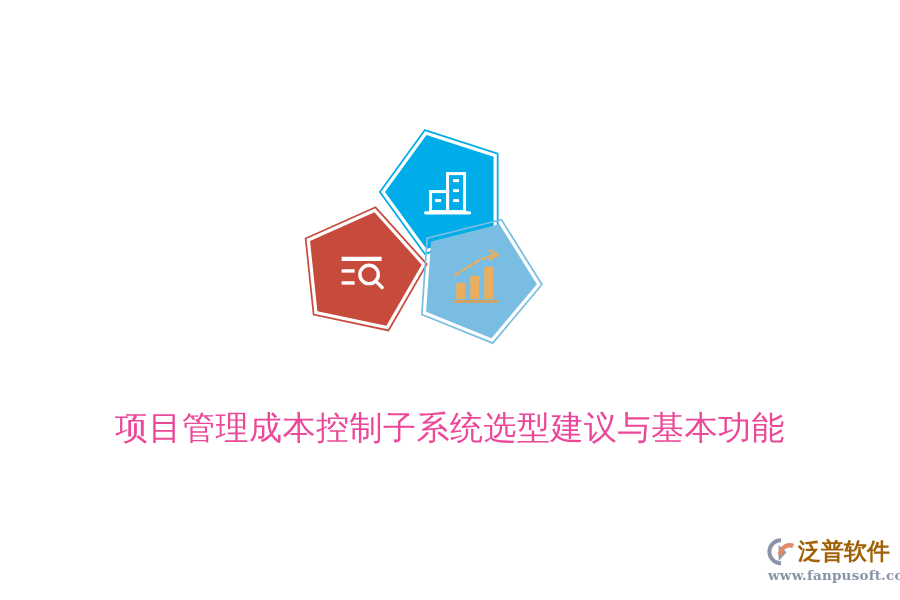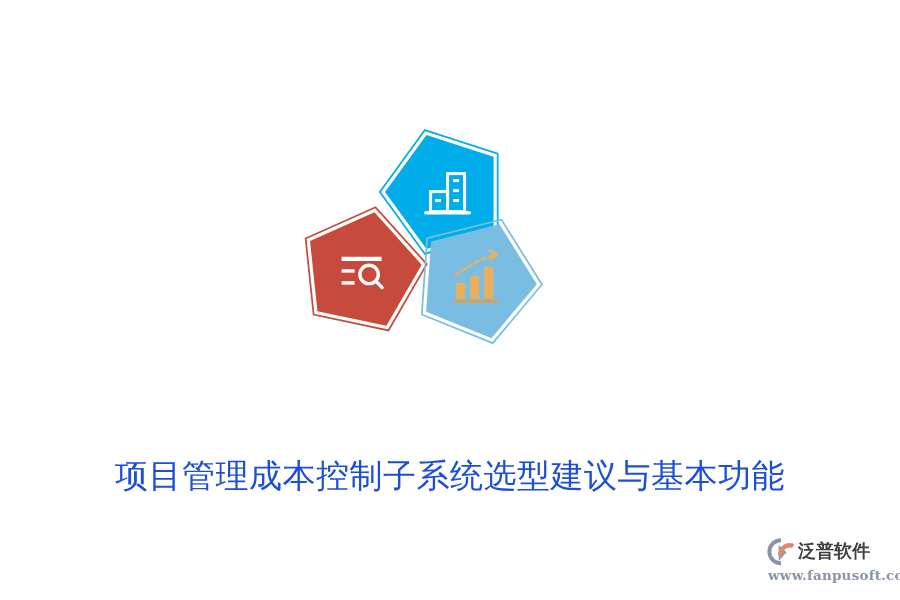--- a/index.html
+++ b/index.html
@@ -43,24 +43,23 @@
   .title {
     position: absolute;
     left: 0;
     top: 405px;
     width: 900px;
     text-align: center;
     font-family: "DejaVu Serif", "Liberation Serif", serif;
     font-size: 33px;
     line-height: 46px;
     letter-spacing: 0.5px;
-    color: #1d4ed8;
+    color: #ec4899;
     white-space: nowrap;
     font-weight: 400;
-    margin-top: 48px;
   }
 
   
   .logo {
     position: absolute;
     left: 766px;
     top: 536px;
     width: 124px;
     height: 48px;
     display: flex;
@@ -74,24 +73,24 @@
   }
   .logo-mark {
     width: 30px;
     height: 29px;
     flex: 0 0 30px;
     margin-right: 2px;
   }
   .logo-mark svg { display:block; width:30px; height:29px; }
   .logo-name {
     font-family: "DejaVu Sans", "Liberation Sans", sans-serif;
-    font-size: 18px;
+    font-size: 23px;
     line-height: 26px;
     font-weight: 700;
-    color: #404040;
+    color: #a16207;
     letter-spacing: 0px;
     white-space: nowrap;
   }
   .logo-url {
     font-family: "DejaVu Serif", "Liberation Serif", serif;
     font-size: 13.5px;
     line-height: 16px;
     font-weight: 700;
     color: #8A93A8;
     letter-spacing: 0.2px;

